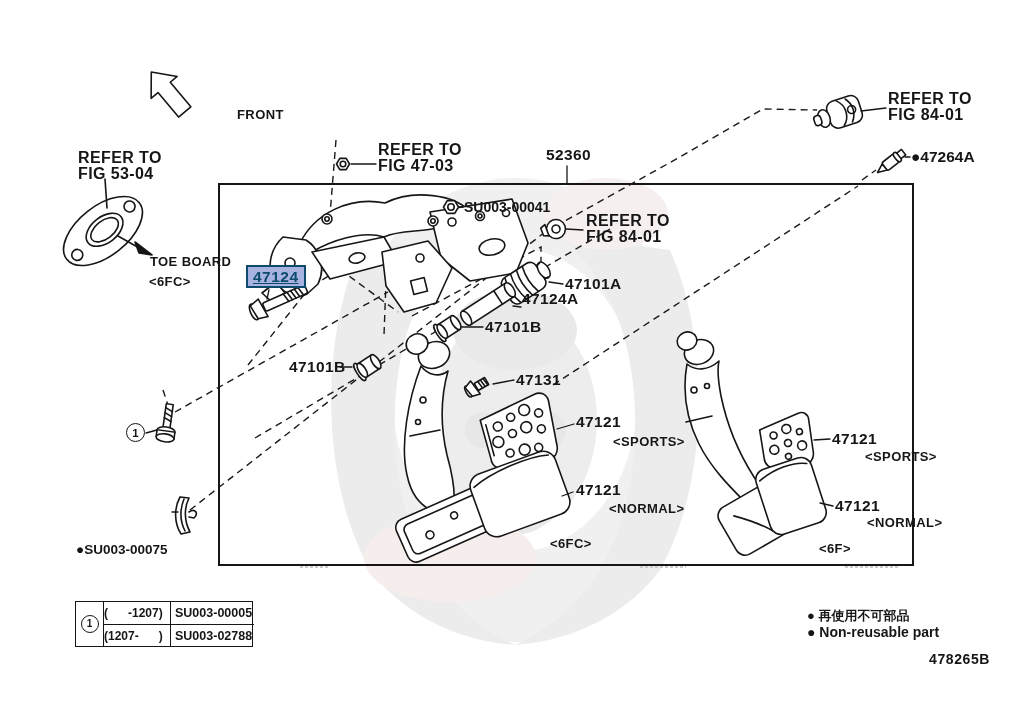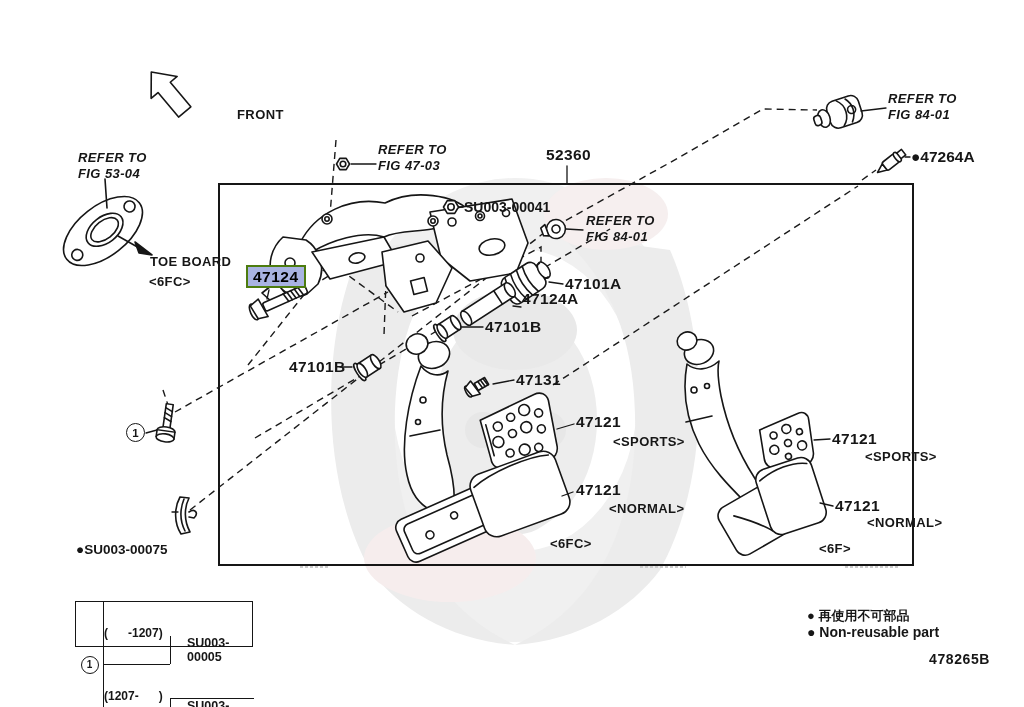--- a/index.html
+++ b/index.html
@@ -5,44 +5,44 @@
   html,body{margin:0;padding:0;}
   body{
     width:1024px;height:707px;position:relative;background:#ffffff;
     font-family:"Liberation Sans", sans-serif;color:#161616;overflow:hidden;
   }
   #art{position:absolute;left:0;top:0;}
   .lbl{position:absolute;font-weight:bold;white-space:nowrap;letter-spacing:.4px;}
   .s15{font-size:15.5px;}
   .s14{font-size:14px;}
   .s13{font-size:13px;line-height:15.5px;margin-left:43px;}
-  .note{font-size:13px;line-height:15.5px;font-style:italic;}
+  .note{font-size:16px;line-height:15.5px;}
   .note span{display:block;}
   .hl{
-    background:#a9b3e2;border:2px solid #4d7c0f;color:#000000;
-    padding:0 5px;font-size:15.5px;line-height:19px;letter-spacing:.5px;
+    background:#a9b3e2;border:2px solid #0c4a6e;color:#0c4a6e;
+    padding:0 5px;font-size:15.5px;line-height:19px;letter-spacing:.5px;text-decoration:underline;
   }
   .badge{
     position:absolute;width:19px;height:19px;border:1.7px solid #161616;border-radius:50%;
     text-align:center;line-height:19px;font-size:11.5px;font-weight:bold;background:#fff;box-sizing:border-box;
   }
   
   .app-table{
     position:absolute;left:75px;top:601px;width:178px;height:46px;
     border:1.8px solid #161616;display:grid;
     grid-template-columns:27px 67px 84px;grid-template-rows:1fr 1fr;box-sizing:border-box;background:#fff;
   }
   .app-table .cell{
     border-left:1.5px solid #161616;border-top:1.5px solid #161616;
     display:flex;align-items:center;font-weight:bold;font-size:12px;box-sizing:border-box;
   }
   .app-table .ref-cell{grid-row:1 / span 2;border-left:none;border-top:none;justify-content:center;}
   .app-table .r1{border-top:none;}
   .app-table .range{white-space:pre;padding-left:0;letter-spacing:0;}
-  .app-table .pn{padding-left:16px;font-size:12.5px;letter-spacing:0;margin-top:34px;}
+  .app-table .pn{padding-left:4px;font-size:12.5px;letter-spacing:0;}
   .ref-circle{
     width:16px;height:16px;border:1.5px solid #161616;border-radius:50%;
     text-align:center;line-height:16px;font-size:10px;font-weight:bold;
   }
   .legend-line{position:absolute;font-weight:bold;}
 </style>
 </head>
 <body>
 
 <svg id="art" width="1024" height="707" viewBox="0 0 1024 707">

